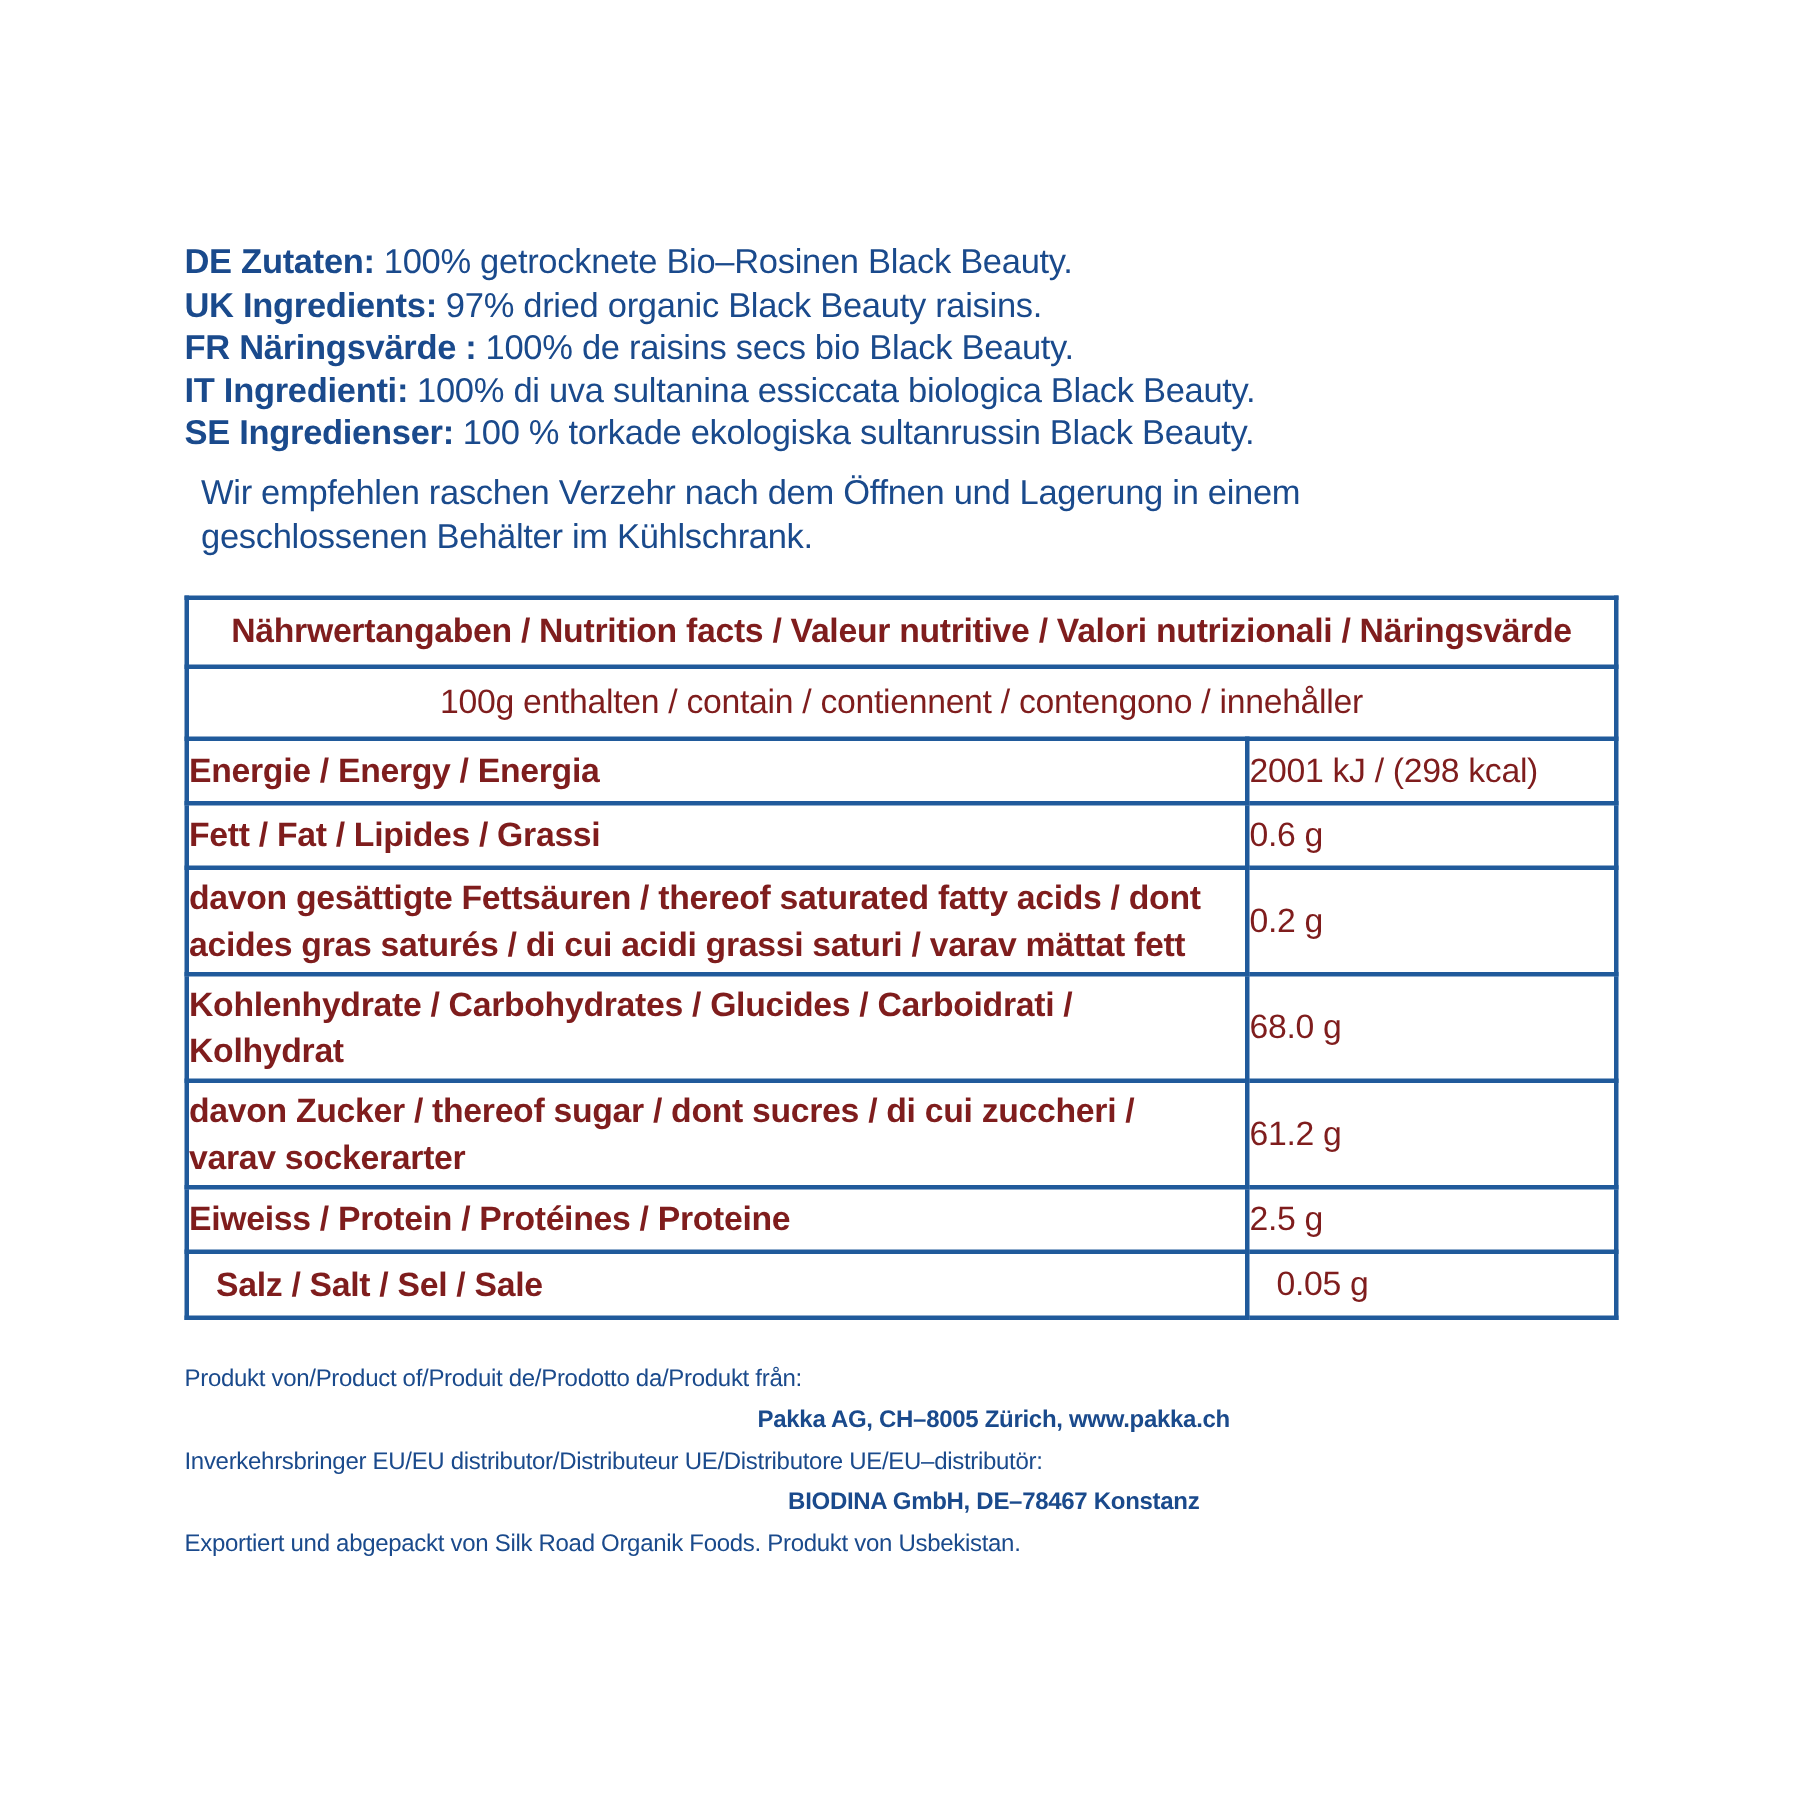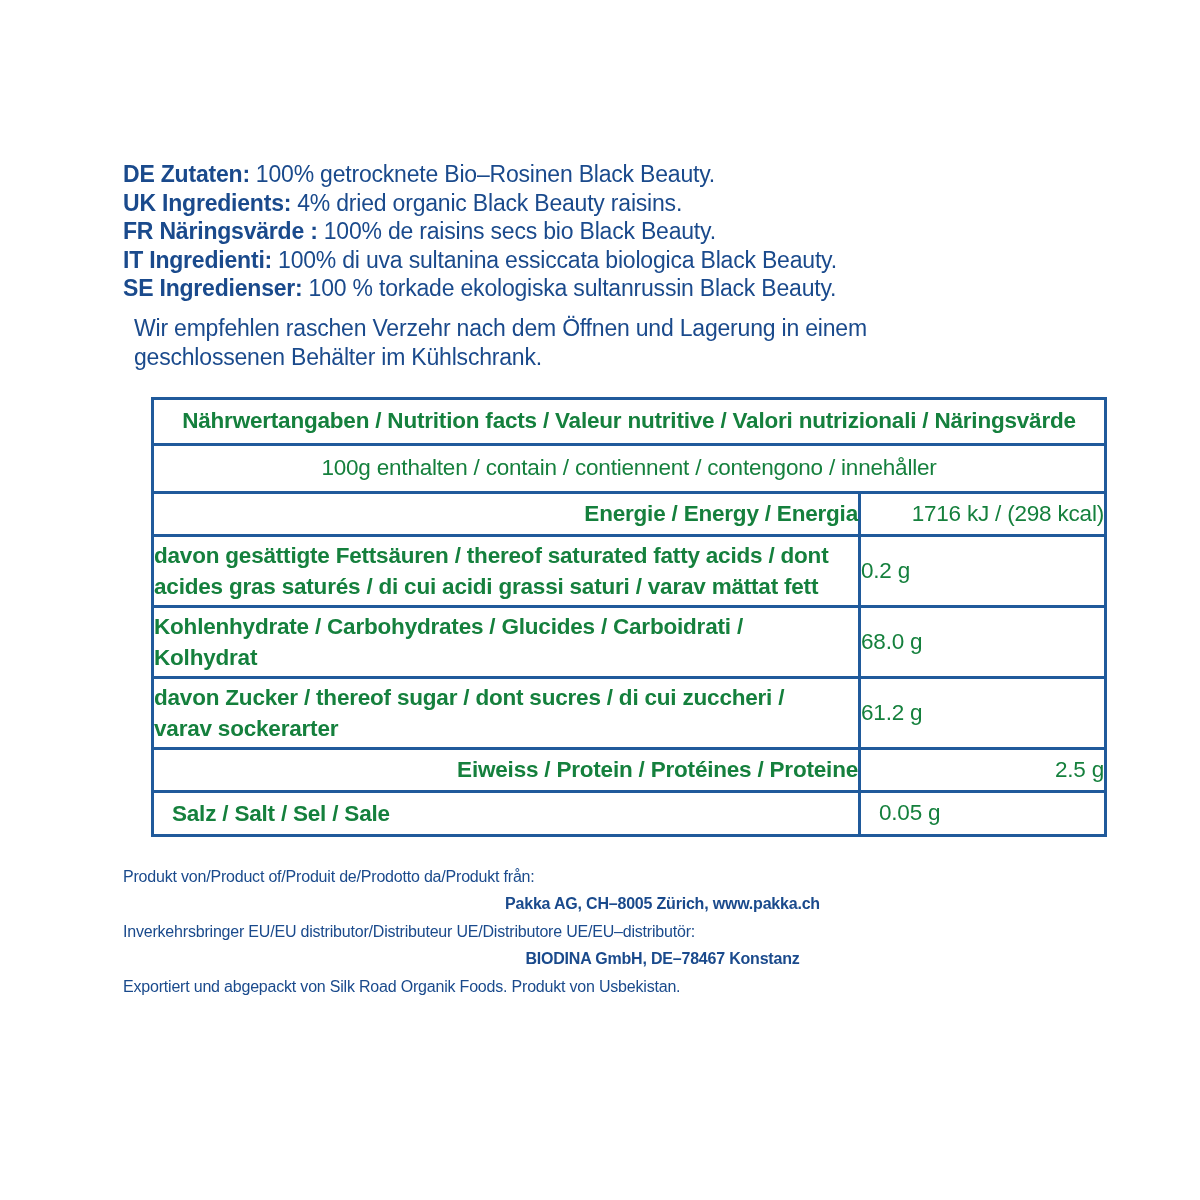--- a/index.html
+++ b/index.html
@@ -33,22 +33,21 @@
     line-height: 29px;
     white-space: pre-line;
     margin-left: 11px;
   }
   
   table.nutrition {
     margin-top: 25px;
     width: 956px;
     border-collapse: collapse;
     table-layout: fixed;
-    color: #15803d;
-    margin-left: 28px;
+    color: #7f1d1d;
   }
   table.nutrition td, table.nutrition th {
     border: 3px solid #205a9b;
     padding: 0;
     vertical-align: middle;
   }
   .nt-title {
     height: 43px;
     font-size: 22.5px;
     font-weight: bold;
@@ -67,21 +66,21 @@
     font-size: 22.5px;
     line-height: 31px;
     white-space: pre-line;
     font-weight: bold;
   }
   .nt-label.bold { font-weight: bold; }
   .nt-value {
     padding-left: 21px;
     font-size: 22.5px;
   }
-  tr.h1 td { height: 40px; text-align: right; }
+  tr.h1 td { height: 40px; }
   tr.h2 td { height: 68px; }
   tr.h3 td { height: 41px; padding-left: 18px; }
   
   .footer {
     margin-top: 26px;
     font-size: 16px;
     line-height: 27.5px;
   }
   .footer-line { white-space: nowrap; }
   .footer-line.bold { font-weight: bold; text-align: center; }
@@ -89,21 +88,21 @@
 </head>
 <body>
 
 <div class="sheet">
 
   <div class="ingredients">
     <div class="ing-line">
       <span class="ing-label">DE Zutaten:</span><span>100% getrocknete Bio–Rosinen Black Beauty.</span>
     </div>
     <div class="ing-line">
-      <span class="ing-label">UK Ingredients:</span><span>4% dried organic Black Beauty raisins.</span>
+      <span class="ing-label">UK Ingredients:</span><span>97% dried organic Black Beauty raisins.</span>
     </div>
     <div class="ing-line">
       <span class="ing-label">FR Näringsvärde :</span><span>100% de raisins secs bio Black Beauty.</span>
     </div>
     <div class="ing-line">
       <span class="ing-label">IT Ingredienti:</span><span>100% di uva sultanina essiccata biologica Black Beauty.</span>
     </div>
     <div class="ing-line">
       <span class="ing-label">SE Ingredienser:</span><span>100 % torkade ekologiska sultanrussin Black Beauty.</span>
     </div>
@@ -119,21 +118,25 @@
     </colgroup>
     <tbody>
       <tr>
         <td colspan="2" class="nt-title">Nährwertangaben / Nutrition facts / Valeur nutritive / Valori nutrizionali / Näringsvärde</td>
       </tr>
       <tr>
         <td colspan="2" class="nt-subtitle">100g enthalten / contain / contiennent / contengono / innehåller</td>
       </tr>
       <tr class="h1">
         <td class="nt-label bold">Energie / Energy / Energia</td>
-        <td class="nt-value">1716 kJ / (298 kcal)</td>
+        <td class="nt-value">2001 kJ / (298 kcal)</td>
+      </tr>
+      <tr class="h1">
+        <td class="nt-label bold">Fett / Fat / Lipides / Grassi</td>
+        <td class="nt-value">0.6 g</td>
       </tr>
       <tr class="h2">
         <td class="nt-label">davon gesättigte Fettsäuren / thereof saturated fatty acids / dont
 acides gras saturés / di cui acidi grassi saturi / varav mättat fett</td>
         <td class="nt-value">0.2 g</td>
       </tr>
       <tr class="h2">
         <td class="nt-label bold">Kohlenhydrate / Carbohydrates / Glucides / Carboidrati /
 Kolhydrat</td>
         <td class="nt-value">68.0 g</td>

